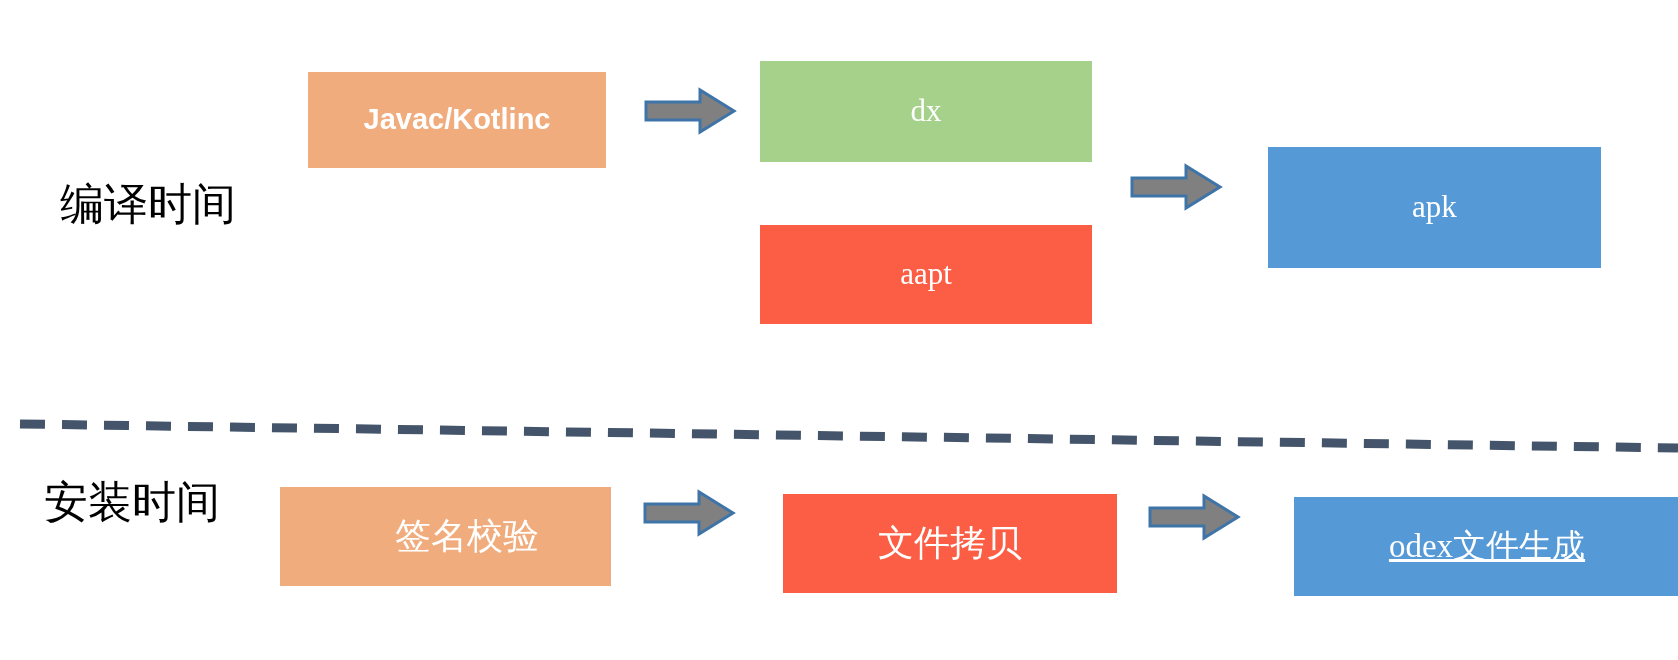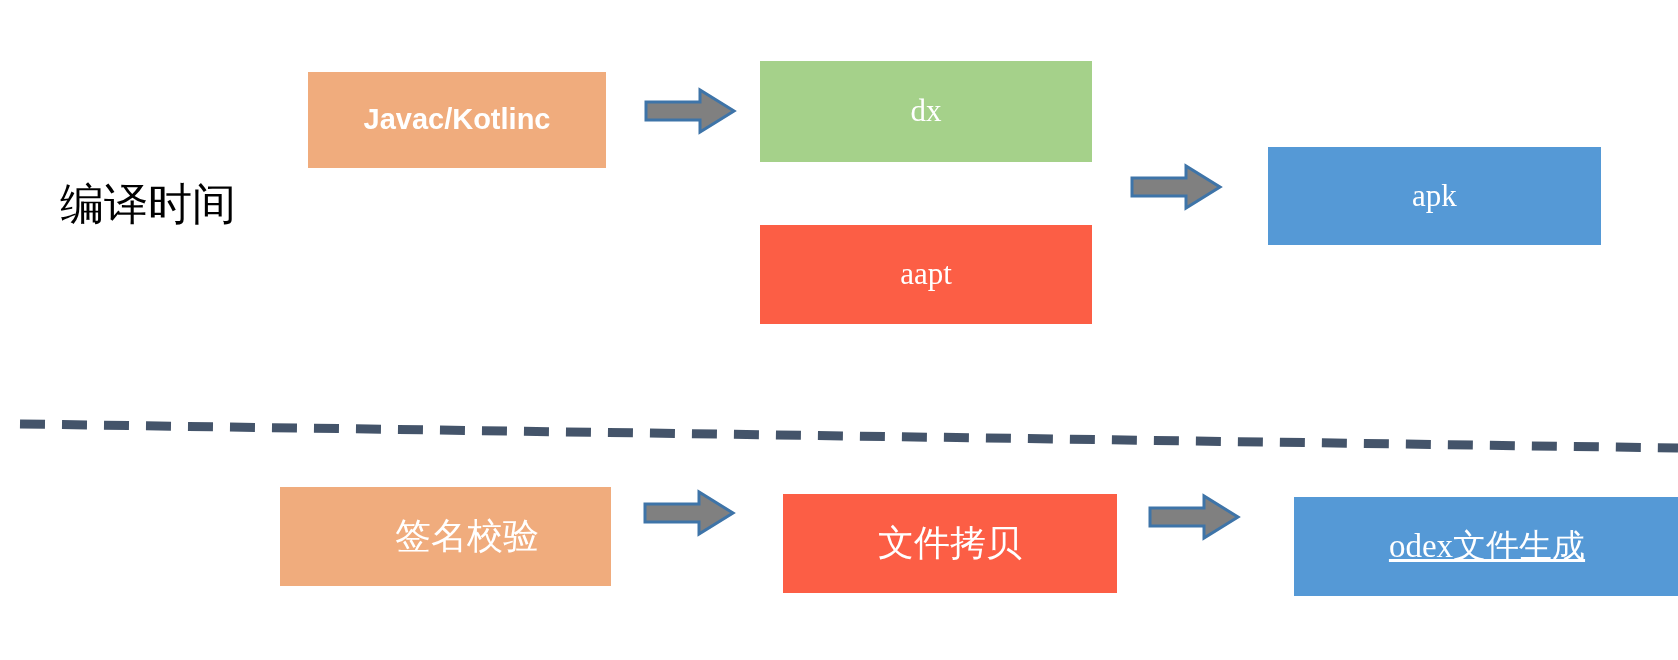--- a/index.html
+++ b/index.html
@@ -117,24 +117,25 @@
   <div class="box" style="left: 760px; top: 225px; width: 332px; height: 99px; background: rgb(252, 94, 69); color: rgb(255, 255, 255);">
     <span class="box-label label-serif">aapt</span>
   </div>
 
   <div class="arrow" style="left:1130px; top:164px; width:92px; height:46px;">
     <svg viewBox="0 0 92 46" preserveAspectRatio="none">
       <polygon points="2,14 56,14 56,2 90,23 56,44 56,32 2,32" fill="#808080" stroke="#3E74A8" stroke-width="3" stroke-linejoin="miter"></polygon>
     </svg>
   </div>
 
-  <div class="box" style="left: 1268px; top: 147px; width: 333px; height: 98px; background: rgb(85, 153, 214); color: rgb(255, 255, 255);">
+  <div class="box" style="left: 1268px; top: 147px; width: 333px; height: 121px; background: rgb(85, 153, 214); color: rgb(255, 255, 255);">
     <span class="box-label label-serif">apk</span>
   </div>
 
+  <div class="phase-label" style="left:44px; top:481px;">安装时间</div>
 
   <div class="box" style="left: 280px; top: 487px; width: 331px; height: 99px; background: rgb(240, 172, 125); color: rgb(255, 255, 255); padding-left: 43px;">
     <span class="box-label label-cjk">签名校验</span>
   </div>
 
   <div class="arrow" style="left:643px; top:490px; width:92px; height:46px;">
     <svg viewBox="0 0 92 46" preserveAspectRatio="none">
       <polygon points="2,14 56,14 56,2 90,23 56,44 56,32 2,32" fill="#808080" stroke="#3E74A8" stroke-width="3" stroke-linejoin="miter"></polygon>
     </svg>
   </div>

